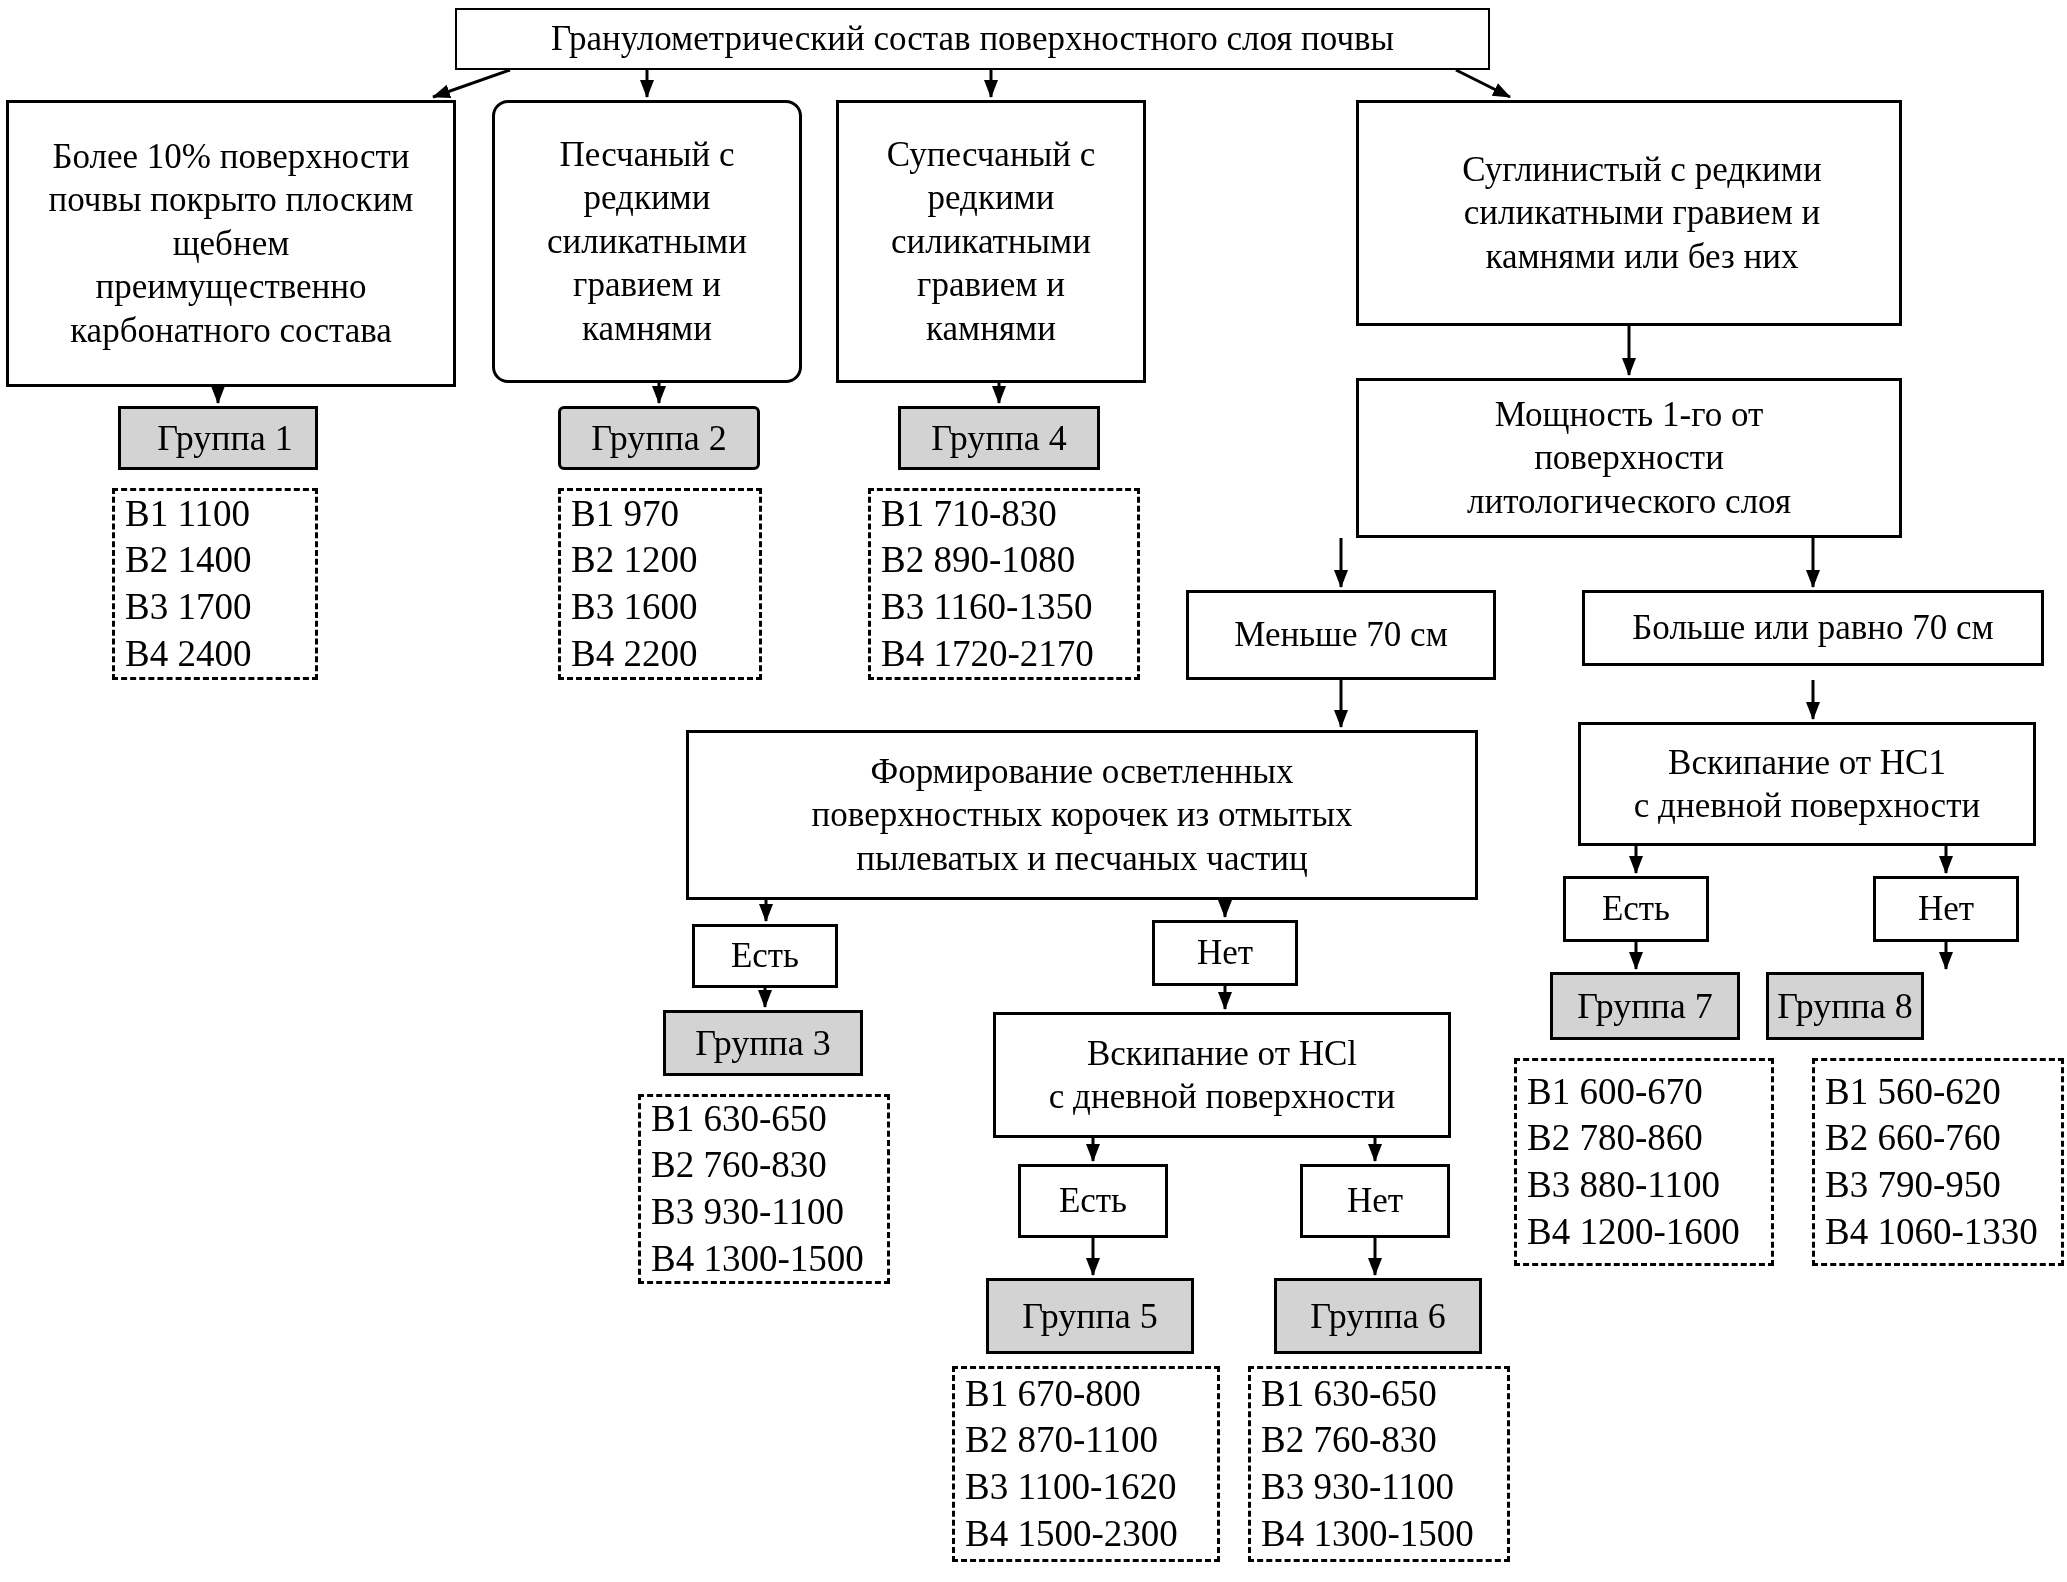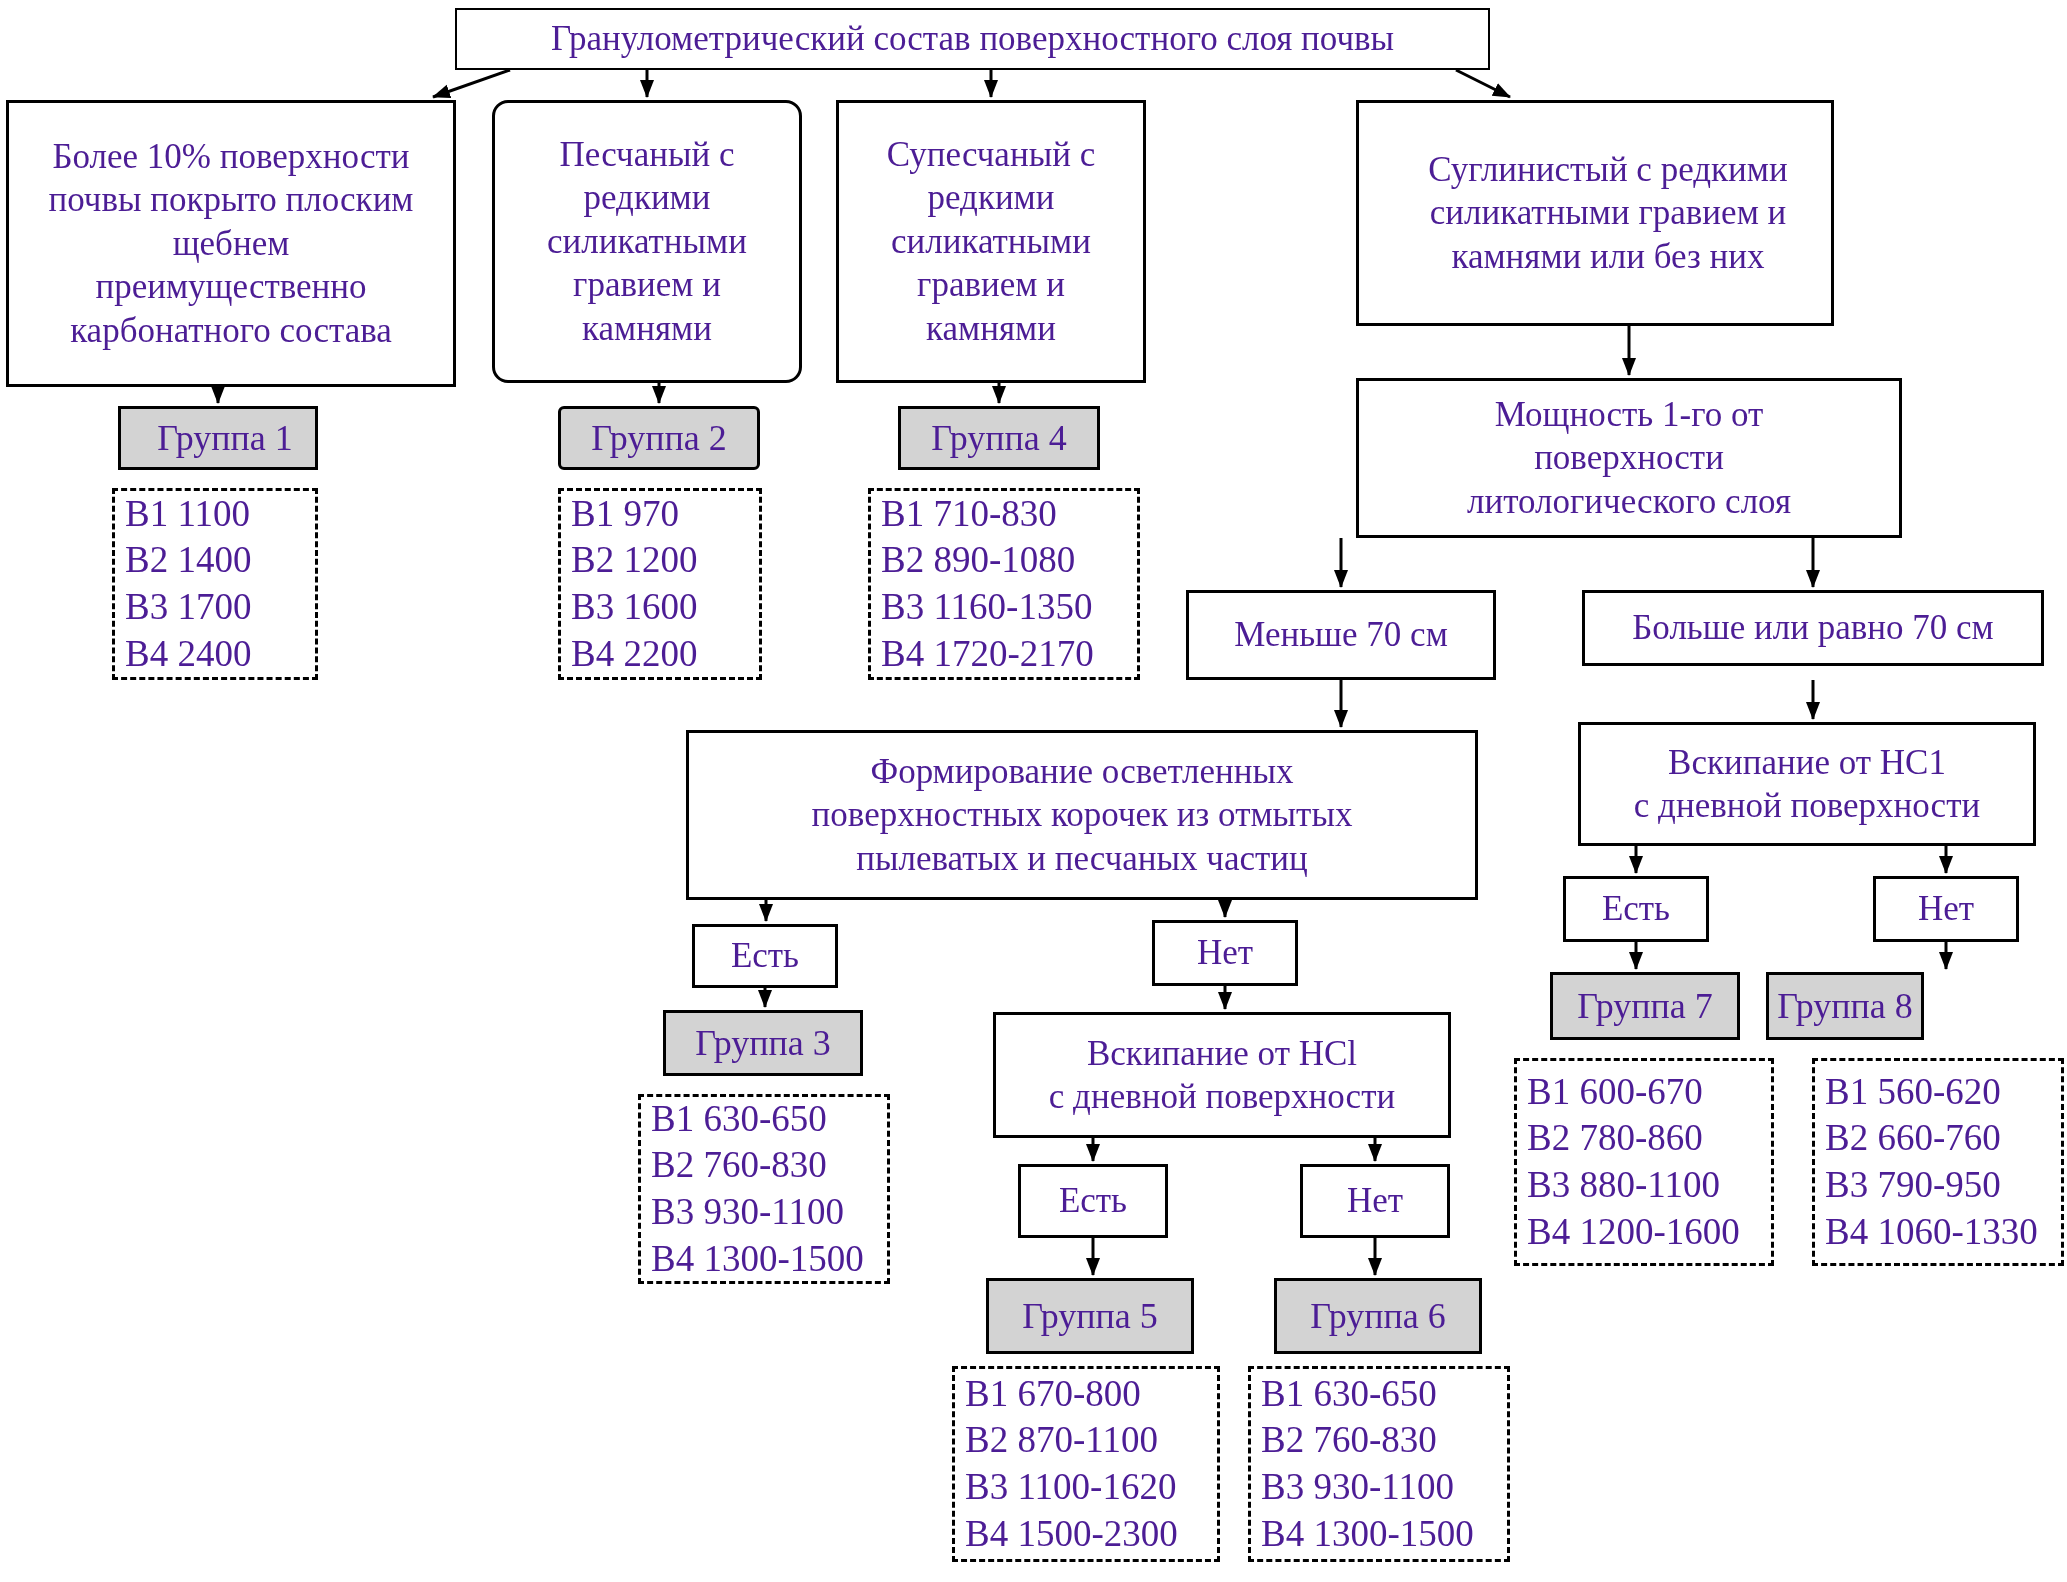--- a/index.html
+++ b/index.html
@@ -2,21 +2,21 @@
 <html><head>
 <meta charset="utf-8">
 <style>
   html, body { margin: 0; padding: 0; background: #ffffff; }
   #canvas {
     position: relative;
     width: 2067px;
     height: 1582px;
     background: #ffffff;
     font-family: "Liberation Serif", "DejaVu Serif", serif;
-    color: #4c1d95;
+    color: #000000;
   }
   #arrows { position: absolute; left: 0; top: 0; z-index: 1; }
   .node {
     position: absolute;
     box-sizing: border-box;
     background: #ffffff;
     border: 3px solid #000;
     display: flex;
     align-items: center;
     justify-content: center;
@@ -97,21 +97,21 @@
   <div class="node" style="left:492px; top:100px; width:310px; height:283px;border-radius:16px;">Песчаный с
 редкими
 силикатными
 гравием и
 камнями</div>
   <div class="node" style="left:836px; top:100px; width:310px; height:283px;">Супесчаный с
 редкими
 силикатными
 гравием и
 камнями</div>
-  <div class="node" style="left:1356px; top:100px; width:478px; height:226px;padding-left:32px;">Суглинистый с редкими
+  <div class="node" style="left:1356px; top:100px; width:546px; height:226px;padding-left:32px;">Суглинистый с редкими
 силикатными гравием и
 камнями или без них</div>
 
   <div class="node group" style="left: 118px; top: 406px; width: 200px; height: 64px; background: rgb(211, 211, 211); padding-left: 20px;">Группа 1</div>
   <div class="dashed" style="left:112px; top:488px; width:206px; height:192px;">
     <div class="vrow">В1 1100</div>
     <div class="vrow">В2 1400</div>
     <div class="vrow">В3 1700</div>
     <div class="vrow">В4 2400</div>
   </div>

